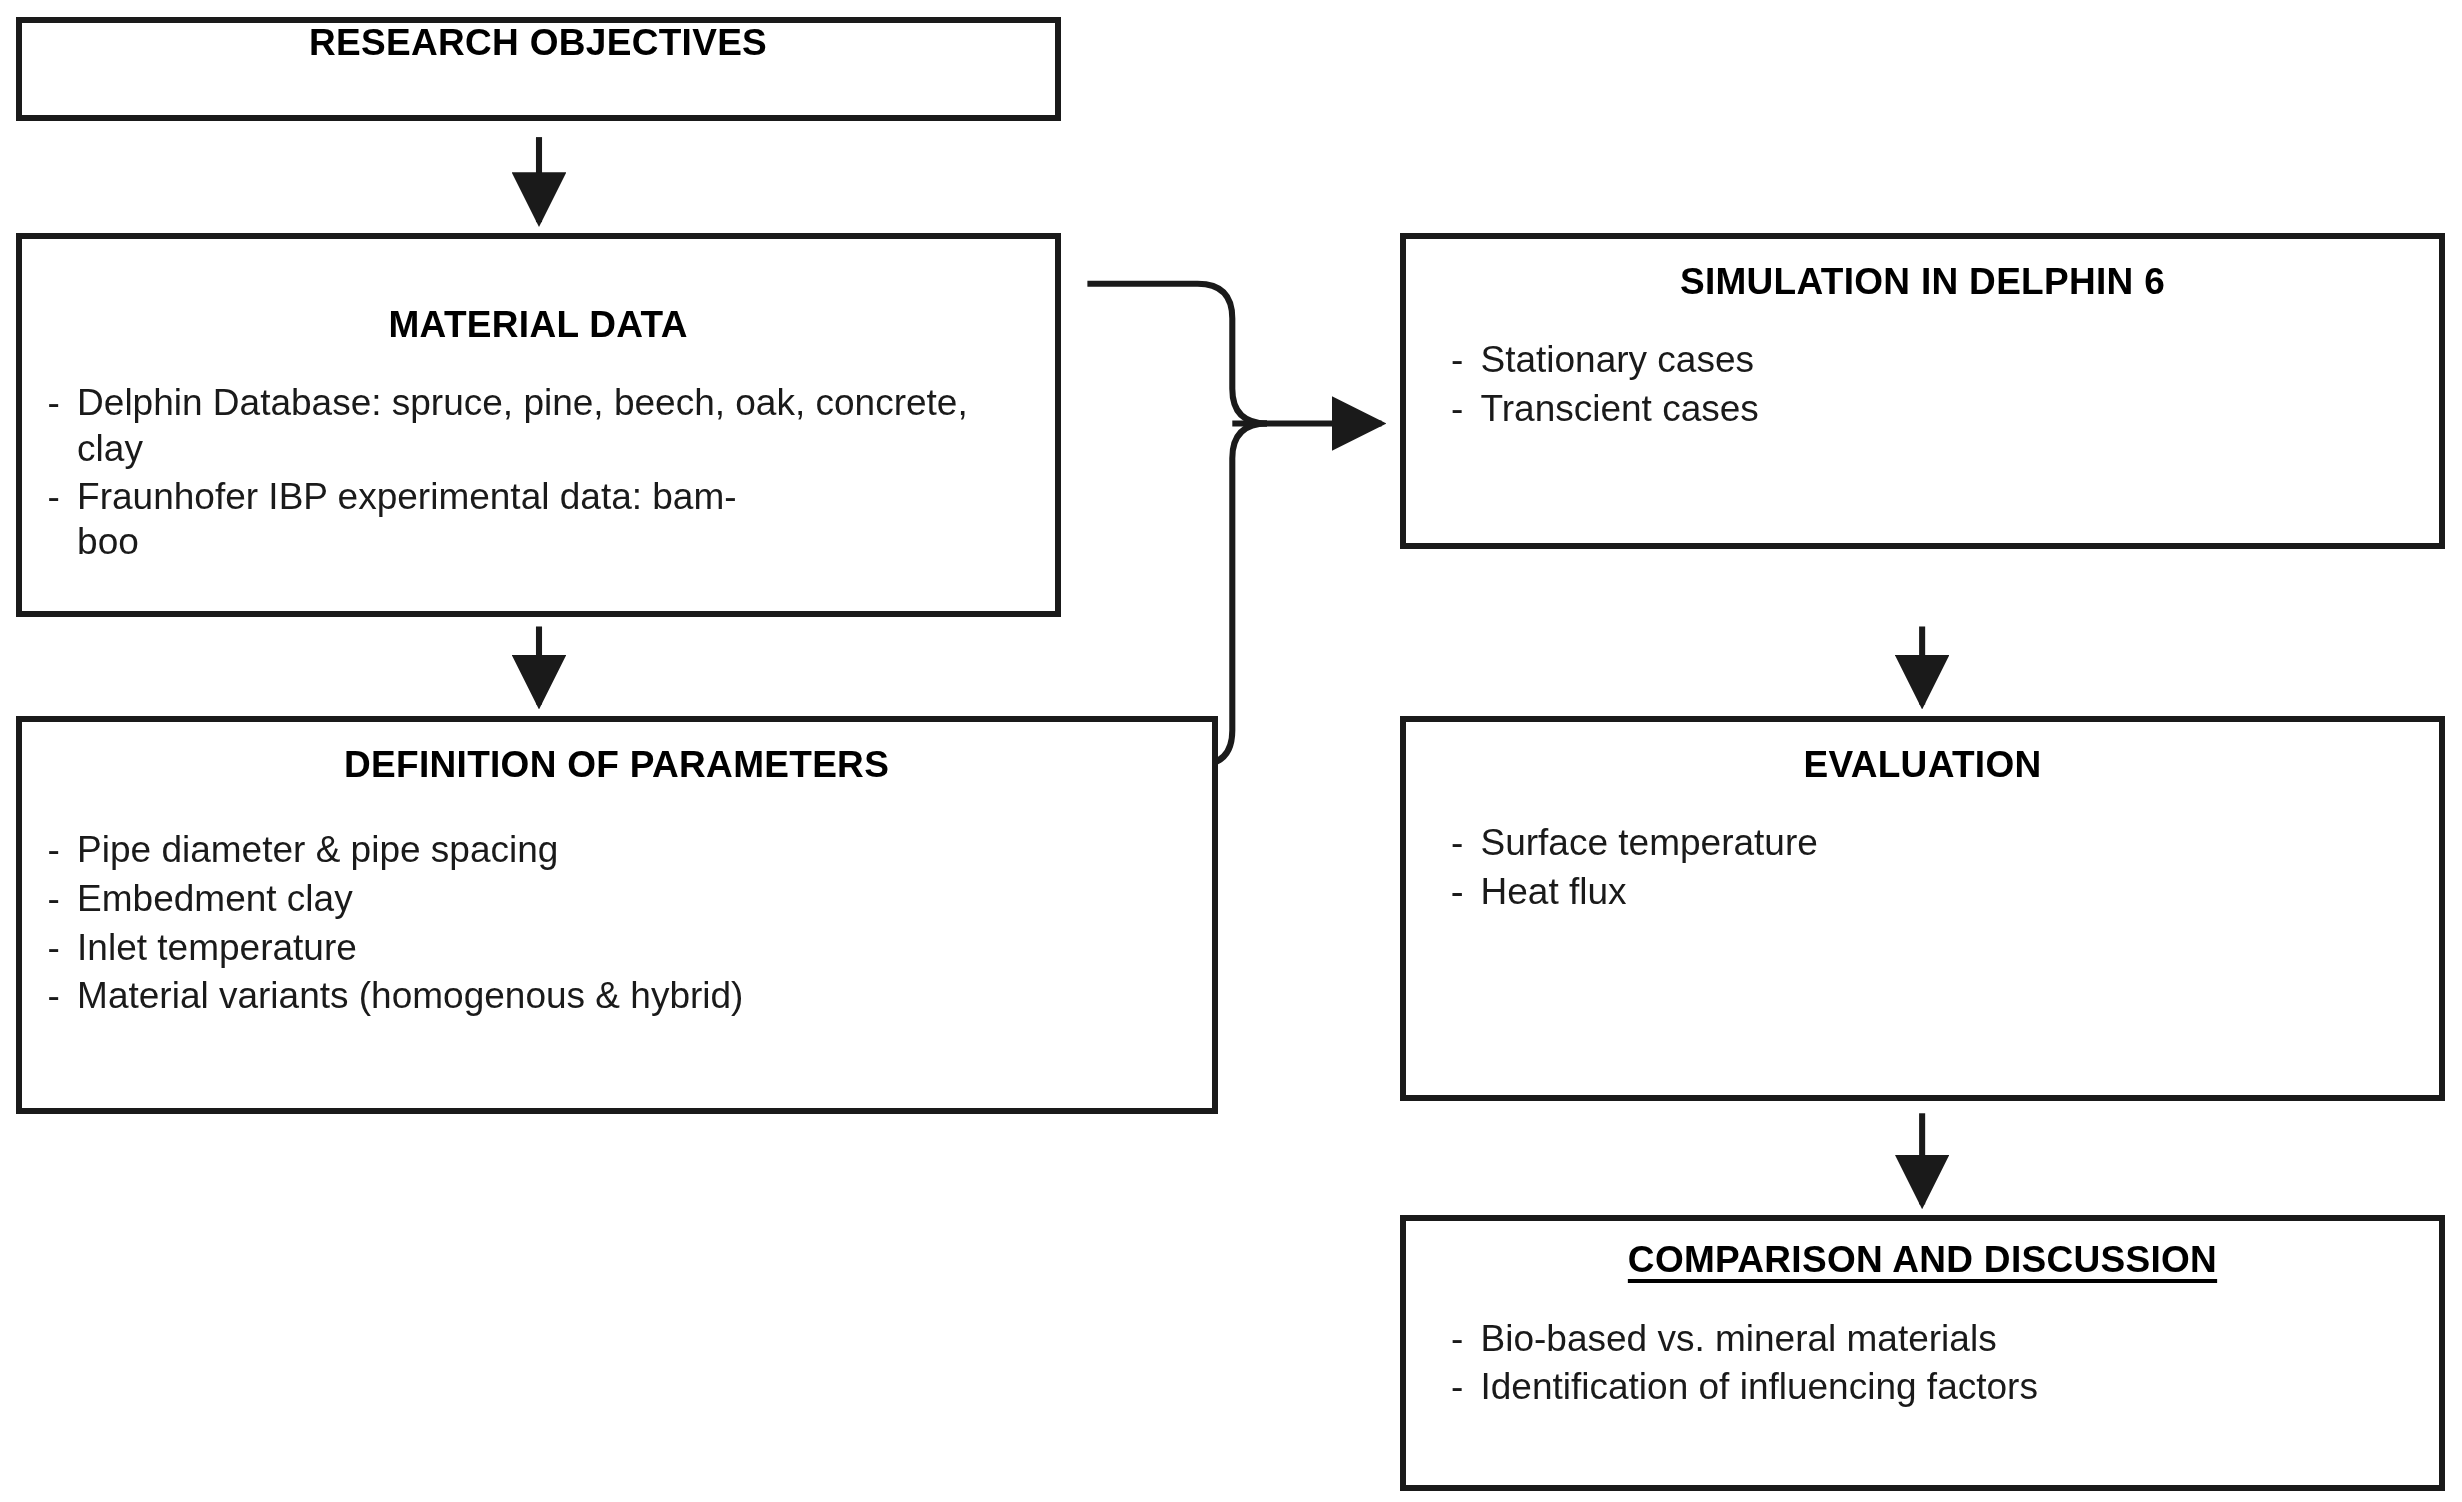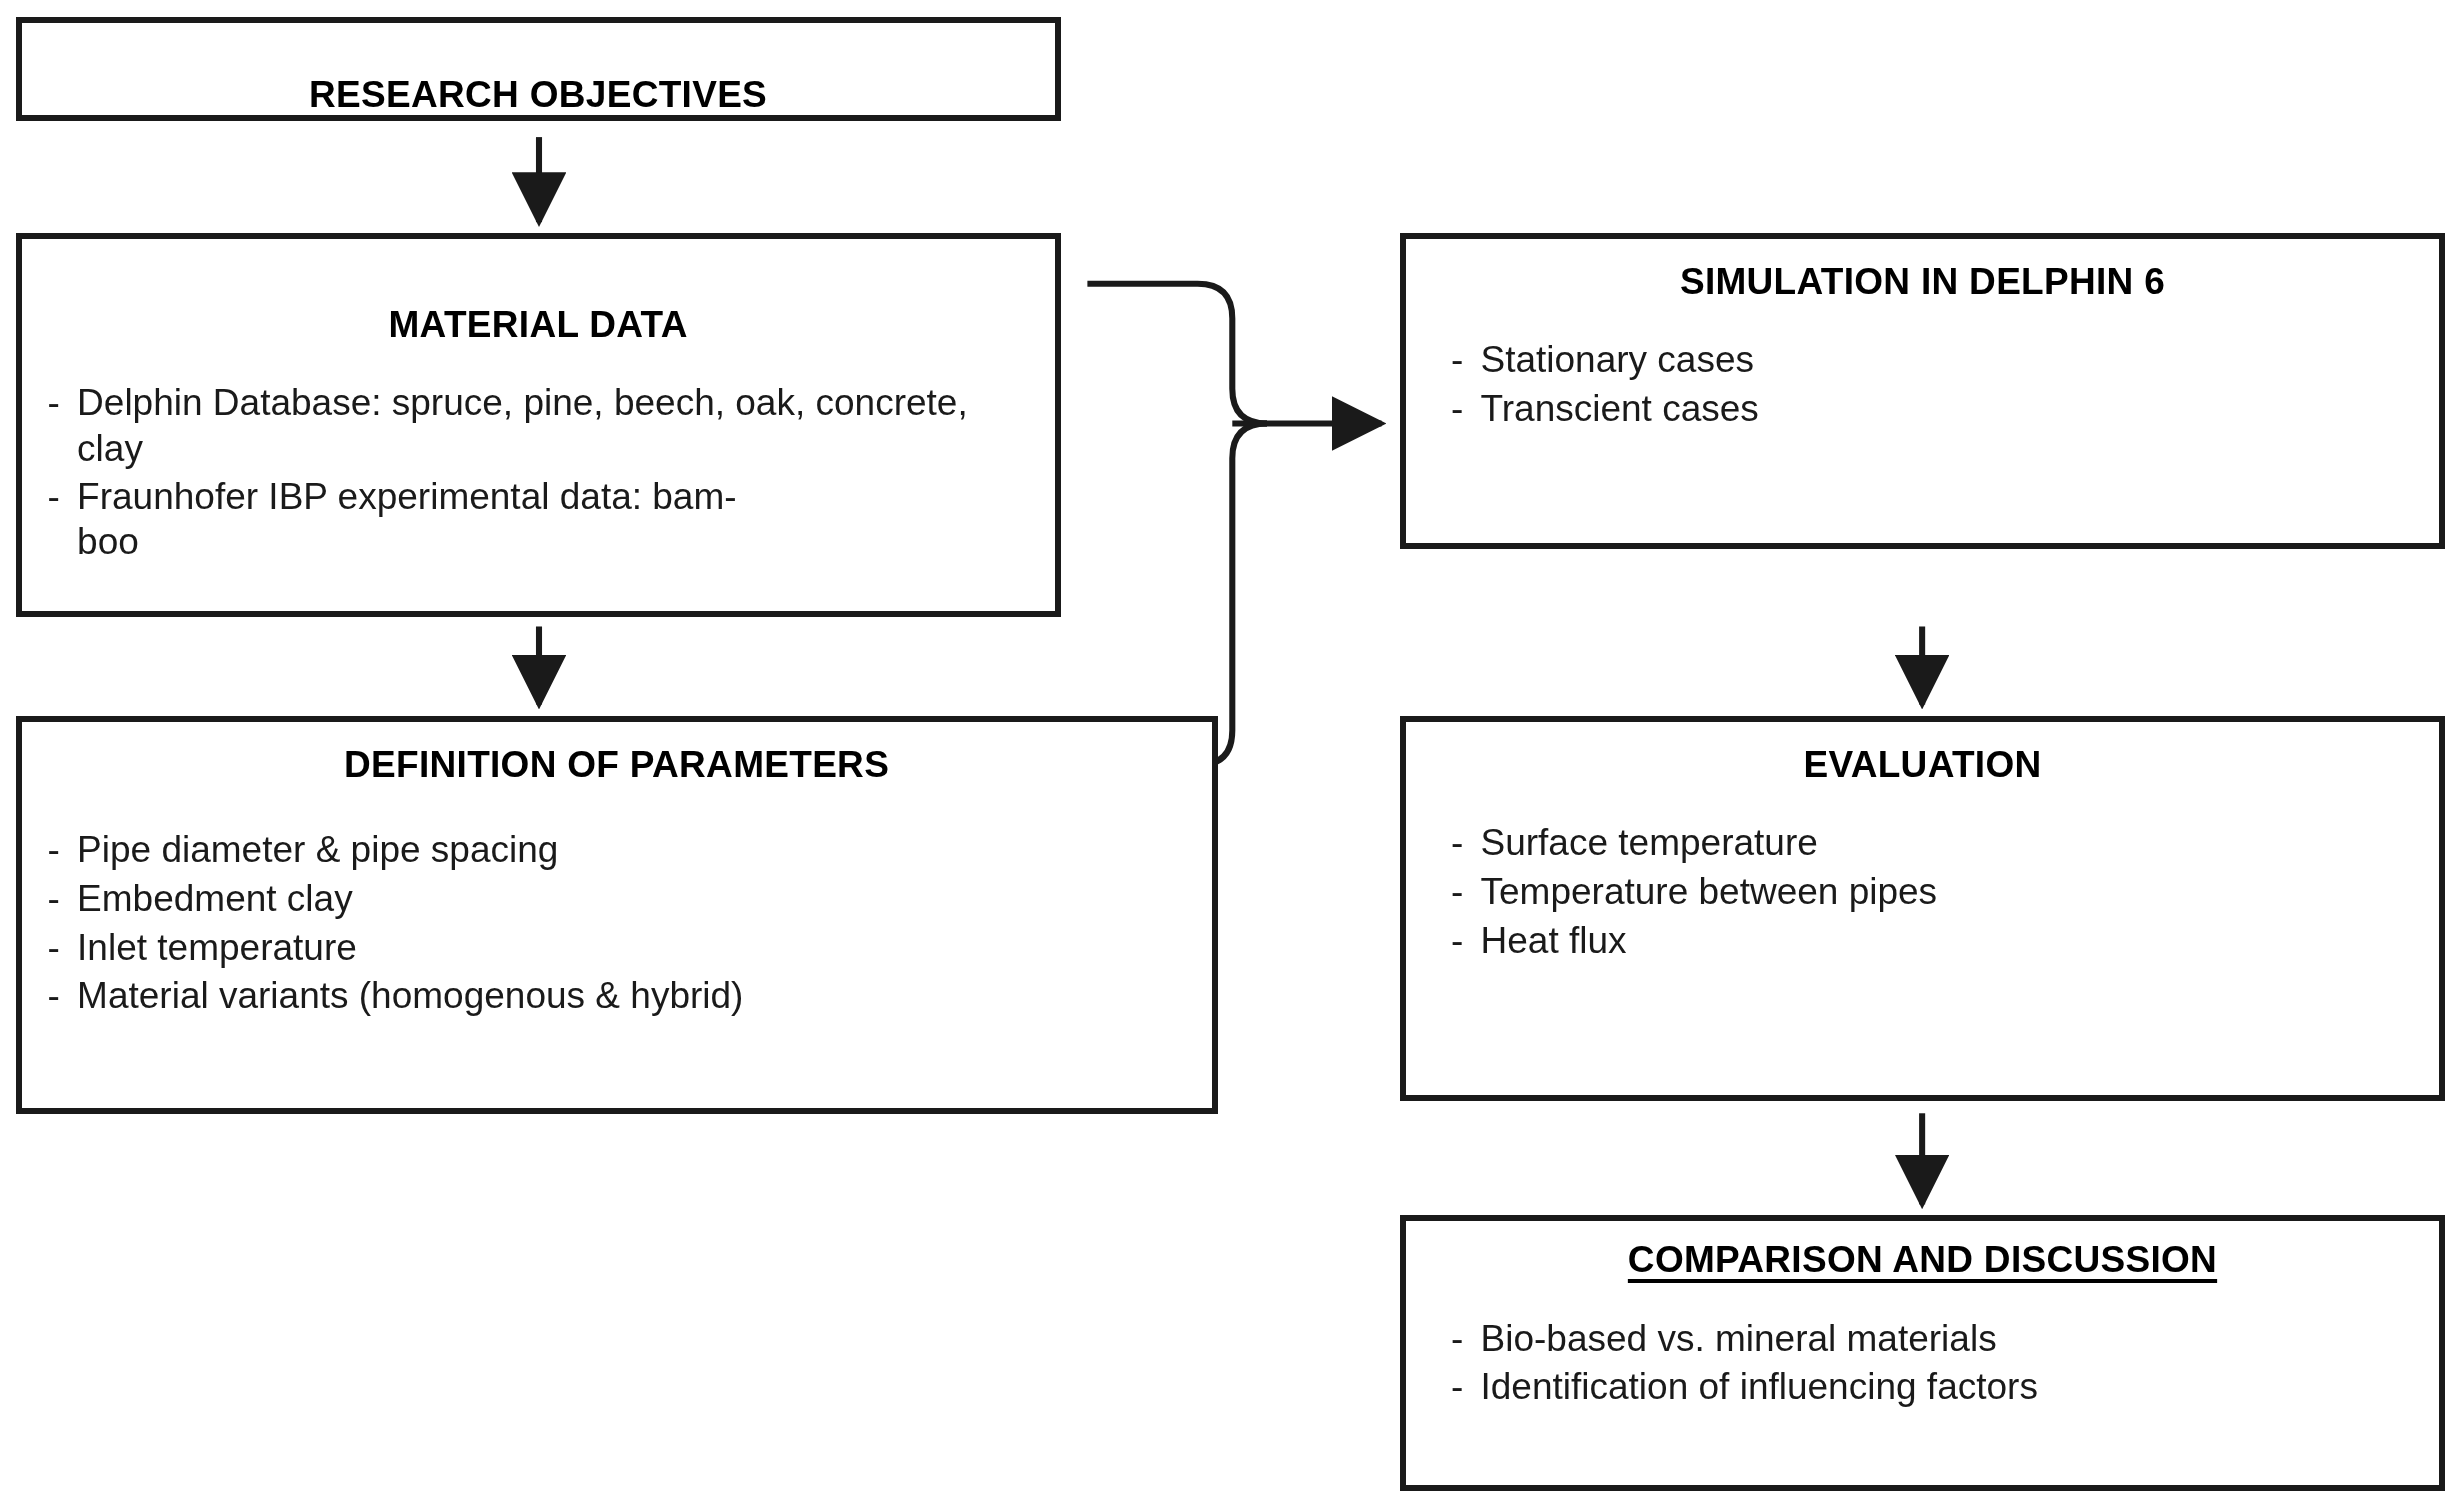--- a/index.html
+++ b/index.html
@@ -54,21 +54,21 @@
   }
   .bullet-list li .dash {
     position: absolute;
     left: 0;
     top: 0;
   }
 
   
   #box-research-objectives {
     left: 15.6px; top: 17.4px; width: 1045px; height: 104px;
-    justify-content: flex-end;
+    justify-content: flex-start;
   }
   #box-material-data {
     left: 15.6px; top: 233px; width: 1045px; height: 384px;
     padding: 22.6px 26px 0 26px;
     justify-content: center;
   }
   #box-definition-parameters {
     left: 15.6px; top: 716px; width: 1202px; height: 398px;
     padding: 22.6px 26px 0 26px;
   }
@@ -163,21 +163,21 @@
     <ul class="bullet-list">
       <li><span class="dash">-</span><span>Stationary cases</span></li>
       <li><span class="dash">-</span><span>Transcient cases</span></li>
     </ul>
   </div>
 
   <div class="flow-box" id="box-evaluation">
     <div class="box-title">EVALUATION</div>
     <ul class="bullet-list">
       <li><span class="dash">-</span><span>Surface temperature</span></li>
-      <li><span class="dash">-</span><span>Temperature between pipes</span></li>
+      <li><span class="dash">-</span></li>
       <li><span class="dash">-</span><span>Heat flux</span></li>
     </ul>
   </div>
 
   <div class="flow-box" id="box-comparison">
     <div class="box-title underlined">COMPARISON AND DISCUSSION</div>
     <ul class="bullet-list">
       <li><span class="dash">-</span><span>Bio-based vs. mineral materials</span></li>
       <li><span class="dash">-</span><span>Identification of influencing factors</span></li>
     </ul>

